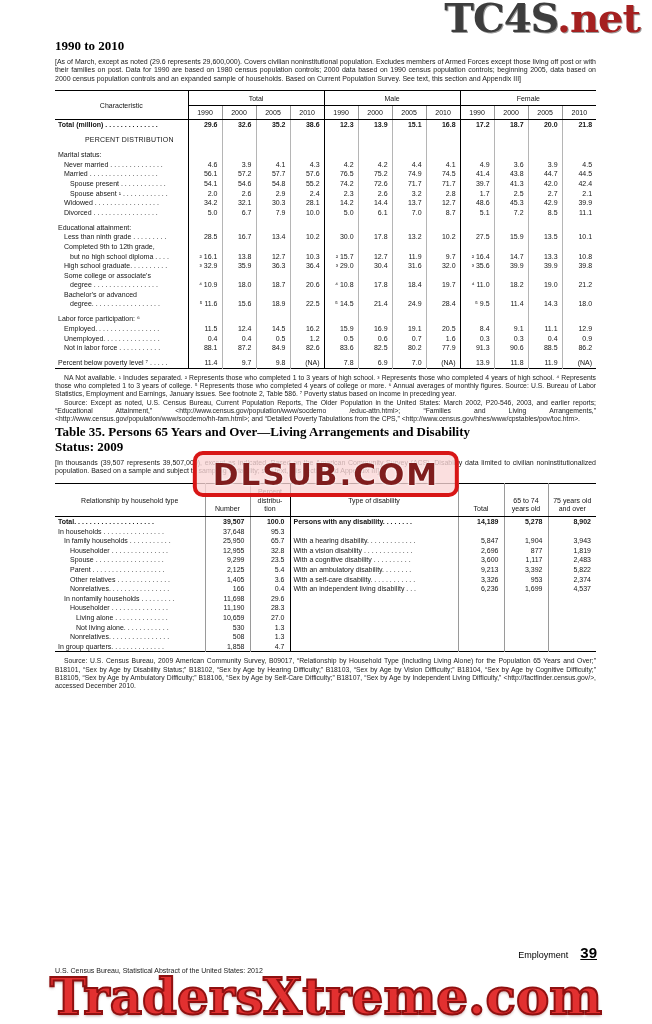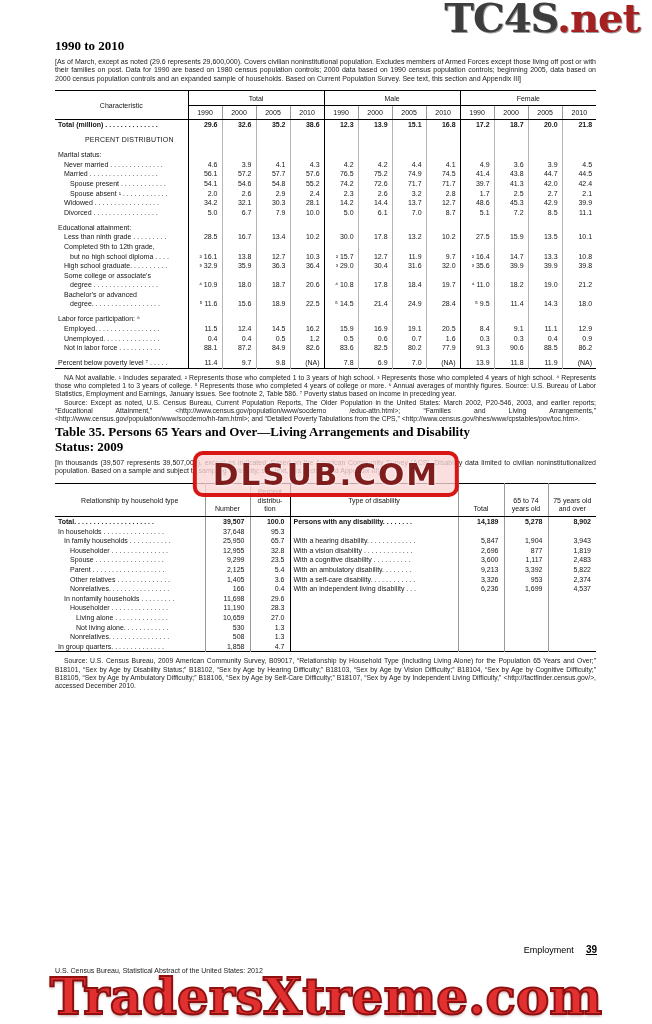--- a/index.html
+++ b/index.html
@@ -73,21 +73,21 @@
   .t35 td:nth-child(n+2), .t35 th:nth-child(n+2) { border-left:1px solid #9a9a9a; }
   .t35 td:nth-child(4), .t35 th:nth-child(4) { border-left:1px solid #000; }
   .t35 td.dlab { padding-left:3px; }
 
   
   .pop {
     position:absolute; right:55px; top:944px;
     display:flex; align-items:baseline; gap:12px;
     font-size:9px; color:#000;
   }
-  .pop .num { font-weight:bold; font-size:10px;text-decoration:underline; }
+  .pop .num { font-weight:bold; font-size:15px;text-decoration:underline; }
   .imprint { position:absolute; left:55px; top:967px; font-size:7px; color:#222; }
 
   
   .wm-top {
     position:absolute; top:-6px; right:12px;
     font-family:"DejaVu Serif", serif;
     font-weight:bold; font-size:40px; letter-spacing:-1px;
     color:#3d3d3d; white-space:nowrap;
     text-shadow:1px 1px 0 #9a9a9a;
   }

